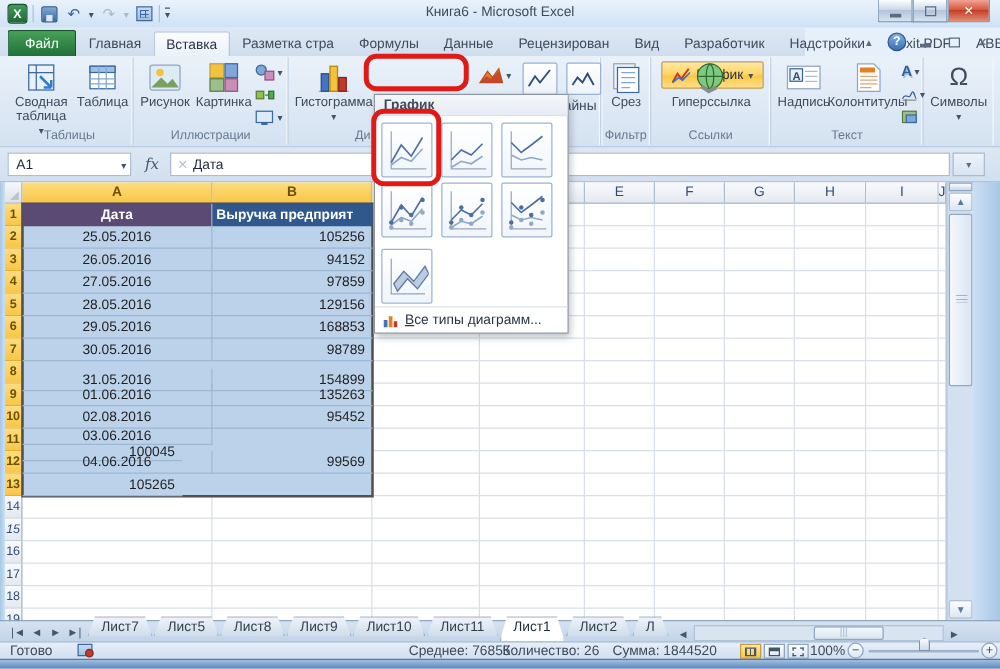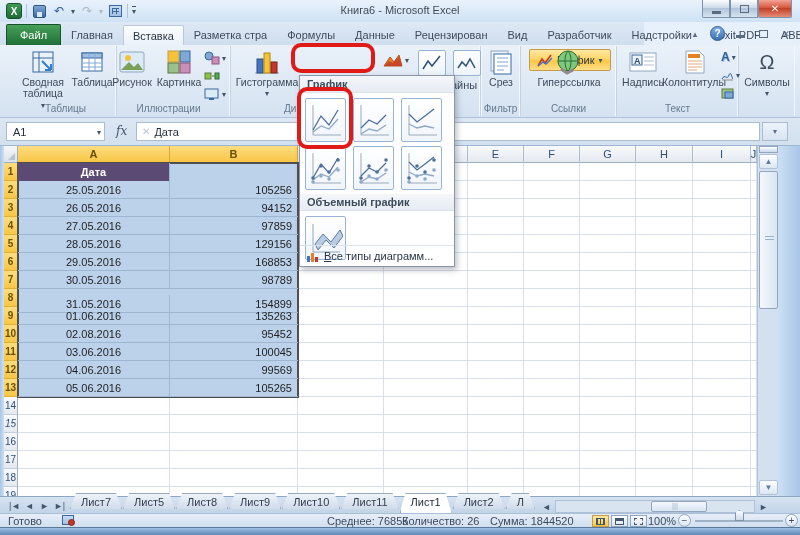--- a/index.html
+++ b/index.html
@@ -175,21 +175,21 @@
       <div class="min-bar" style="margin-top:5px"></div>
     </div>
   <div class="tr-ic">
       <div class="restore-sq"></div>
     </div>
   <div class="tr-ic">✕</div>
 </div>
 
 <div class="abs" id="ribbon">
 
-  <div class="rgroup" style="left:15px;width:102px">
+  <div class="rgroup" style="left:5px;width:102px">
     <div class="bigbtn" style="left:5px;width:46px">
       <div class="ico28">
         <svg width="26" height="26">
             <rect x="3" y="3" width="20" height="20" fill="#EAF1F9" stroke="#39699F"></rect>
             <path d="M3 9h20M9 3v20" stroke="#39699F"></path>
             <path d="M12 12l9 9M21 21v-6M21 21h-6" stroke="#2E7DD1" stroke-width="2" fill="none"></path>
           </svg>
       </div>
       <div class="cap"><span>Сводная</span><br><span>таблица</span> <span class="drop">▾</span></div>
     </div>
@@ -455,20 +455,21 @@
       <div class="hline" style="top: 268px;"></div>
       <div class="hline" style="top: 286px;"></div>
       <div class="hline" style="top: 304px;"></div>
       <div class="hline" style="top: 322px;"></div>
       <div class="hline" style="top: 340px;"></div>
       <div class="hline" style="top: 358px;"></div>
     </div>
   <div id="datatable">
     <div class="trow" style="top:0">
       <div class="hcell-a">Дата</div>
+      <div class="hcell-b">Выручка предприят</div>
     </div>
     <div id="tbody">
         <div class="trow" style="top: 18px;">
           <div class="tcell-a">25.05.2016</div>
           <div class="tcell-b">105256</div>
         </div>
         <div class="trow" style="top: 36px;">
           <div class="tcell-a">26.05.2016</div>
           <div class="tcell-b">94152</div>
         </div>
@@ -493,30 +494,29 @@
           <div class="tcell-b">154899</div>
         </div>
         <div class="trow" style="top: 144px;">
           <div class="tcell-a">01.06.2016</div>
           <div class="tcell-b">135263</div>
         </div>
         <div class="trow" style="top: 162px;">
           <div class="tcell-a">02.08.2016</div>
           <div class="tcell-b">95452</div>
         </div>
-        <div class="trow" style="top: 180px;">
+        <div class="trow" style="top: 180px; flex-direction: column;">
           <div class="tcell-a">03.06.2016</div>
           <div class="tcell-b">100045</div>
         </div>
         <div class="trow" style="top: 198px;">
           <div class="tcell-a">04.06.2016</div>
           <div class="tcell-b">99569</div>
         </div>
         <div class="trow" style="top: 216px;">
-          <div class="tcell-a">05.06.2016</div>
           <div class="tcell-b">105265</div>
         </div>
       </div>
   </div>
 </div>
 
 <div class="abs" id="vscroll">
   <div id="splitbox"></div>
   <div class="scr-btn" style="top:8px;height:15px">▲</div>
   <div id="vthumb"></div>
@@ -590,21 +590,20 @@
           <circle cx="12" cy="16" r="1.8" fill="#4E6F9E"></circle>
           <circle cx="20" cy="22" r="1.8" fill="#4E6F9E"></circle>
           <circle cx="29" cy="10" r="1.8" fill="#4E6F9E"></circle>
           <circle cx="4" cy="32" r="1.8" fill="#8FA9C9"></circle>
           <circle cx="12" cy="26" r="1.8" fill="#8FA9C9"></circle>
           <circle cx="20" cy="29" r="1.8" fill="#8FA9C9"></circle>
           <circle cx="29" cy="20" r="1.8" fill="#8FA9C9"></circle>
         </svg>
       </div>
     </div>
-  <div class="menu-head">Объемный график</div>
   <div class="thumb-row" id="thumbrow3">
       <div class="thumb">
         <svg width="34" height="36">
           <path d="M4 4v28h27" stroke="#8FA6C0" fill="none"></path>
       <path d="M6 24l8-10 8 8 9-12 3 6-9 12-8-8-8 10z" fill="#B8CCE4" stroke="#5E7A9E"></path>
         </svg>
       </div>
     </div>
   <div id="menu-footer">
     <svg width="12" height="12">

